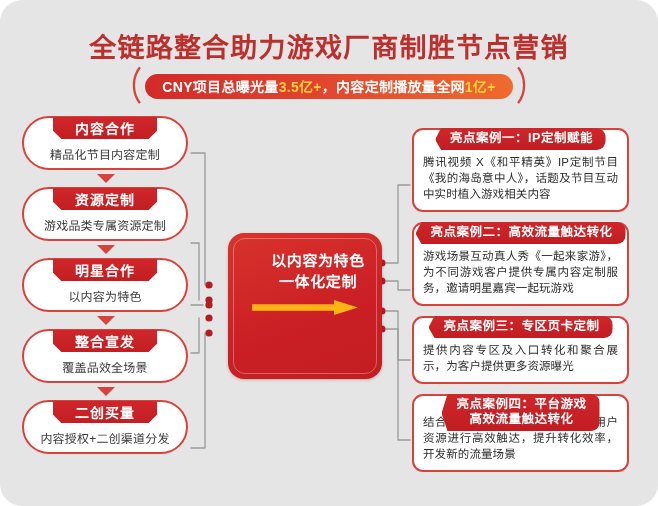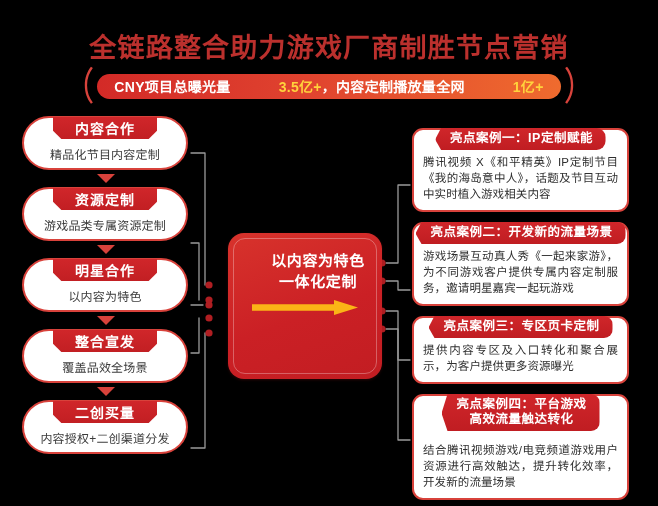--- a/index.html
+++ b/index.html
@@ -5,21 +5,21 @@
 <style>
   html,body{margin:0;padding:0;}
   body{
     width:658px;height:506px;
     background:#ffffff;
     font-family:"Liberation Sans","DejaVu Sans",sans-serif;
     overflow:hidden;
     position:relative;
     -webkit-font-smoothing:antialiased;
   }
-  #stage{position:relative;width:658px;height:506px;overflow:hidden;background:#000000;}
+  #stage{position:relative;width:658px;height:506px;overflow:hidden;background:#e5e5e5;border-radius:22px;}
 
   
   .hdr{position:absolute;left:0;top:0;width:658px;}
   .hdr-title{
     position:absolute;left:0;top:31px;width:658px;
     text-align:center;
     font-size:27px;font-weight:bold;
     letter-spacing:1.2px;
     color:#bb302d;
     white-space:nowrap;
@@ -34,21 +34,21 @@
     color:#d8433c;font-size:31px;line-height:31px;font-weight:400;
     margin:0 3px;transform:scaleY(1.25);
   }
   .pill{
     display:inline-flex;align-items:center;justify-content:flex-start;
     height:25px;padding:0 17px;border-radius:13px;
     background:linear-gradient(90deg,#d32a27 0%,#e0432f 45%,#ef6b2e 100%);
     color:#ffffff;font-size:14px;font-weight:bold;white-space:nowrap;
     letter-spacing:.3px;
   }
-  .pill em{font-style:normal;color:#ffd23c;font-weight:bold;margin-left:48px;}
+  .pill em{font-style:normal;color:#ffd23c;font-weight:bold;}
 
   
   .lcol{position:absolute;left:22px;top:116px;width:168px;}
   .lbox{
     position:relative;width:166px;height:54px;
     border:2px solid #d8423b;
     border-radius:27px;
     background:#ffffff;
     box-sizing:border-box;
     margin-bottom:4px;
@@ -101,21 +101,21 @@
   .rcol{position:absolute;left:412px;top:128px;width:232px;}
   .rbox{
     position:relative;width:217px;
     border:2px solid #d8423b;
     border-radius:11px;
     background:#fff;
     box-sizing:border-box;
     padding:24px 9px 8px 9px;
     margin-bottom:10px;
   }
-  .rbox.two-line{padding-top:46px;}
+  .rbox.two-line{padding-top:18px;}
   .rbox-hdr{
     position:absolute;left:50%;top:-2px;transform:translateX(-50%);
     background:linear-gradient(180deg,#d0262a 0%,#c01d22 100%);
     color:#fff;font-size:12.5px;font-weight:bold;letter-spacing:.5px;
     padding:3px 13px 4px 15px;
     white-space:nowrap;text-align:center;line-height:15px;
     border-bottom-left-radius:3px;border-bottom-right-radius:9px;
     border-top-right-radius:9px;
     clip-path:polygon(6px 0,100% 0,100% 100%,6px 100%,0 52%);
   }
@@ -224,21 +224,21 @@
   </div>
 
   <div class="rcol">
 
     <div class="rbox">
       <div class="rbox-hdr">亮点案例一：IP定制赋能</div>
       <div class="rbox-body">腾讯视频 X《和平精英》IP定制节目《我的海岛意中人》，话题及节目互动中实时植入游戏相关内容</div>
     </div>
 
     <div class="rbox">
-      <div class="rbox-hdr">亮点案例二：开发新的流量场景</div>
+      <div class="rbox-hdr">亮点案例二：高效流量触达转化</div>
       <div class="rbox-body">游戏场景互动真人秀《一起来家游》，为不同游戏客户提供专属内容定制服务，邀请明星嘉宾一起玩游戏</div>
     </div>
 
     <div class="rbox">
       <div class="rbox-hdr">亮点案例三：专区页卡定制</div>
       <div class="rbox-body">提供内容专区及入口转化和聚合展示，为客户提供更多资源曝光</div>
     </div>
 
     <div class="rbox two-line">
       <div class="rbox-hdr">

